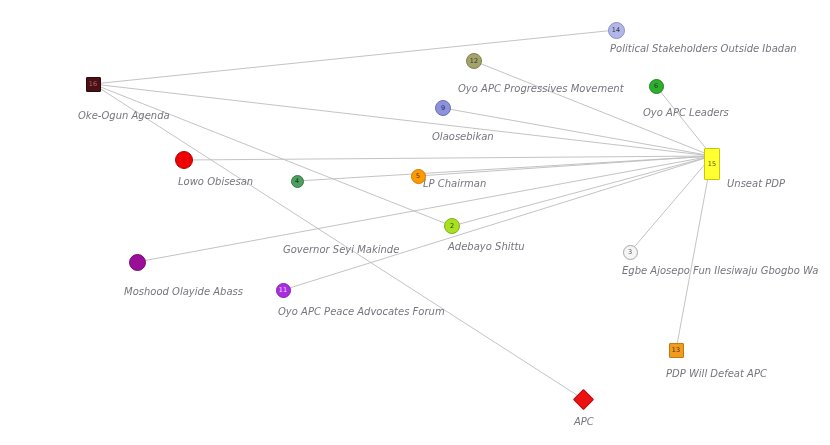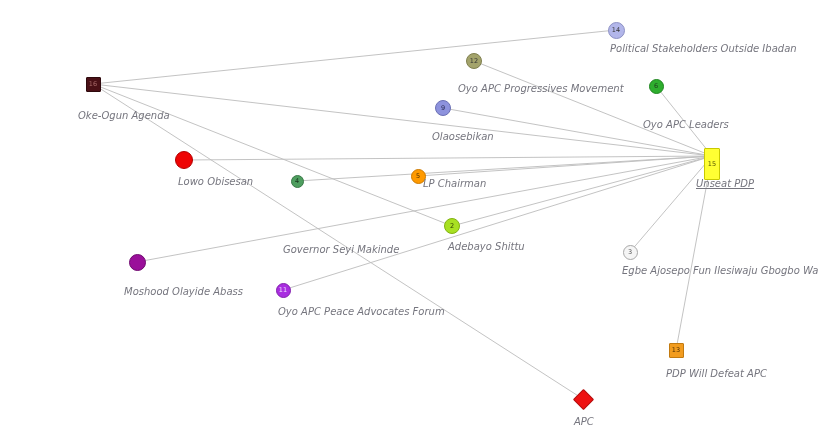--- a/index.html
+++ b/index.html
@@ -70,25 +70,25 @@
       <line x1="137" y1="262" x2="712" y2="156" stroke="#bcbcbc" stroke-width="1" stroke-opacity="0.9"></line>
       <line x1="676" y1="350" x2="712" y2="156" stroke="#bcbcbc" stroke-width="1" stroke-opacity="0.9"></line>
     </svg>
 <div class="node square" title="Oke-Ogun Agenda" style="left: 85.5px; top: 76.5px; width: 15px; height: 15px; background: rgb(74, 16, 22); border-color: rgb(46, 9, 13); color: rgb(168, 106, 106);">16</div>
     <div class="node-label" style="left: 78px; top: 111px;">Oke-Ogun Agenda</div>
     <div class="node circle" title="Political Stakeholders Outside Ibadan" style="left: 607.5px; top: 21.5px; width: 17px; height: 17px; background: rgb(178, 182, 234); border-color: rgb(141, 145, 196); color: rgb(51, 51, 51);">14</div>
     <div class="node-label" style="left: 610px; top: 44px;">Political Stakeholders Outside Ibadan</div>
     <div class="node circle" title="Oyo APC Progressives Movement" style="left: 466px; top: 53px; width: 16px; height: 16px; background: rgb(163, 163, 107); border-color: rgb(128, 128, 79); color: rgb(51, 51, 51);">12</div>
     <div class="node-label" style="left: 458px; top: 84px;">Oyo APC Progressives Movement</div>
     <div class="node circle" title="Oyo APC Leaders" style="left: 648.5px; top: 78.5px; width: 15px; height: 15px; background: rgb(46, 174, 46); border-color: rgb(31, 133, 31); color: rgb(29, 59, 29);">6</div>
-    <div class="node-label" style="left: 643px; top: 108px; margin-top: 12px;">Oyo APC Leaders</div>
+    <div class="node-label" style="left: 643px; top: 108px;">Oyo APC Leaders</div>
     <div class="node circle" title="Olaosebikan" style="left: 435px; top: 100px; width: 16px; height: 16px; background: rgb(141, 146, 221); border-color: rgb(107, 112, 181); color: rgb(38, 38, 77);">9</div>
     <div class="node-label" style="left: 432px; top: 132px;">Olaosebikan</div>
     <div class="node square" title="Unseat PDP" style="left: 704px; top: 148px; width: 16px; height: 32px; background: rgb(255, 255, 51); border-color: rgb(201, 201, 0); color: rgb(85, 85, 0);">15</div>
-    <div class="node-label" style="left: 696px; top: 179px; text-decoration: underline;">Unseat PDP</div>
+    <div class="node-label" style="left: 727px; top: 179px;">Unseat PDP</div>
     <div class="node circle" title="Lowo Obisesan" style="left: 175px; top: 151px; width: 18px; height: 18px; background: rgb(238, 4, 4); border-color: rgb(179, 0, 0); color: rgb(255, 255, 255);"></div>
     <div class="node-label" style="left: 178px; top: 177px;">Lowo Obisesan</div>
     <div class="node circle" title="Governor Seyi Makinde" style="left: 290.5px; top: 174.5px; width: 13px; height: 13px; background: rgb(78, 158, 95); border-color: rgb(58, 122, 72); color: rgb(20, 51, 27);">4</div>
     <div class="node-label" style="left: 283px; top: 205px; margin-top: 40px;">Governor Seyi Makinde</div>
     <div class="node circle" title="LP Chairman" style="left: 410.5px; top: 168.5px; width: 15px; height: 15px; background: rgb(255, 154, 0); border-color: rgb(204, 122, 0); color: rgb(77, 46, 0);">5</div>
     <div class="node-label" style="left: 411px; top: 179px; padding-left: 12px;">LP Chairman</div>
     <div class="node circle" title="Adebayo Shittu" style="left: 444px; top: 218px; width: 16px; height: 16px; background: rgb(168, 224, 34); border-color: rgb(130, 179, 18); color: rgb(46, 64, 0);">2</div>
     <div class="node-label" style="left: 448px; top: 242px;">Adebayo Shittu</div>
     <div class="node circle" title="Egbe Ajosepo Fun Ilesiwaju Gbogbo Wa" style="left: 622.5px; top: 244.5px; width: 15px; height: 15px; background: rgb(245, 245, 245); border-color: rgb(168, 168, 168); color: rgb(85, 85, 85);">3</div>
     <div class="node-label" style="left: 622px; top: 266px;">Egbe Ajosepo Fun Ilesiwaju Gbogbo Wa</div>

